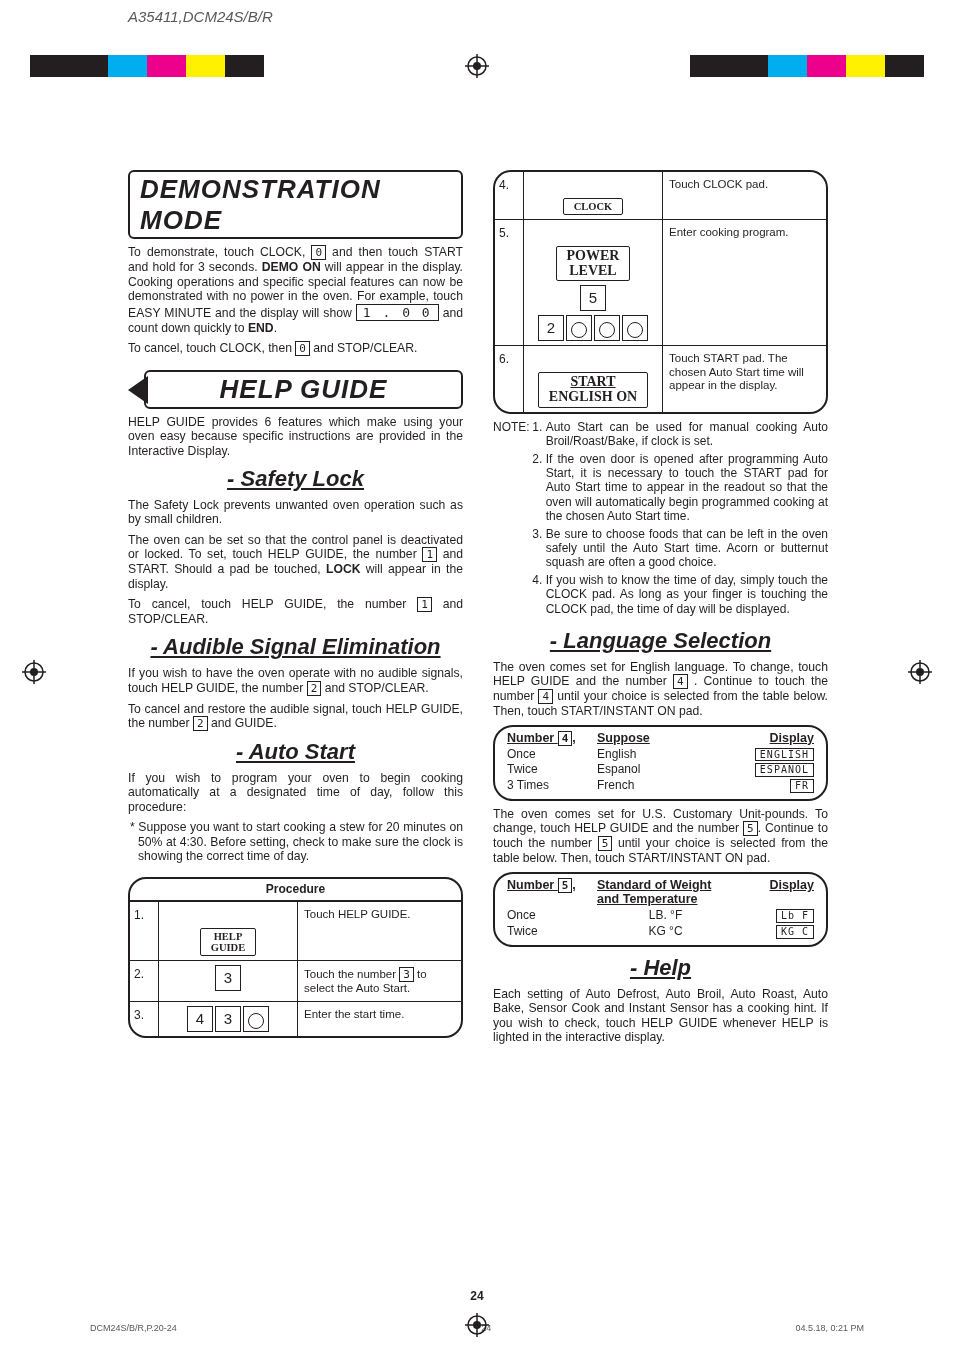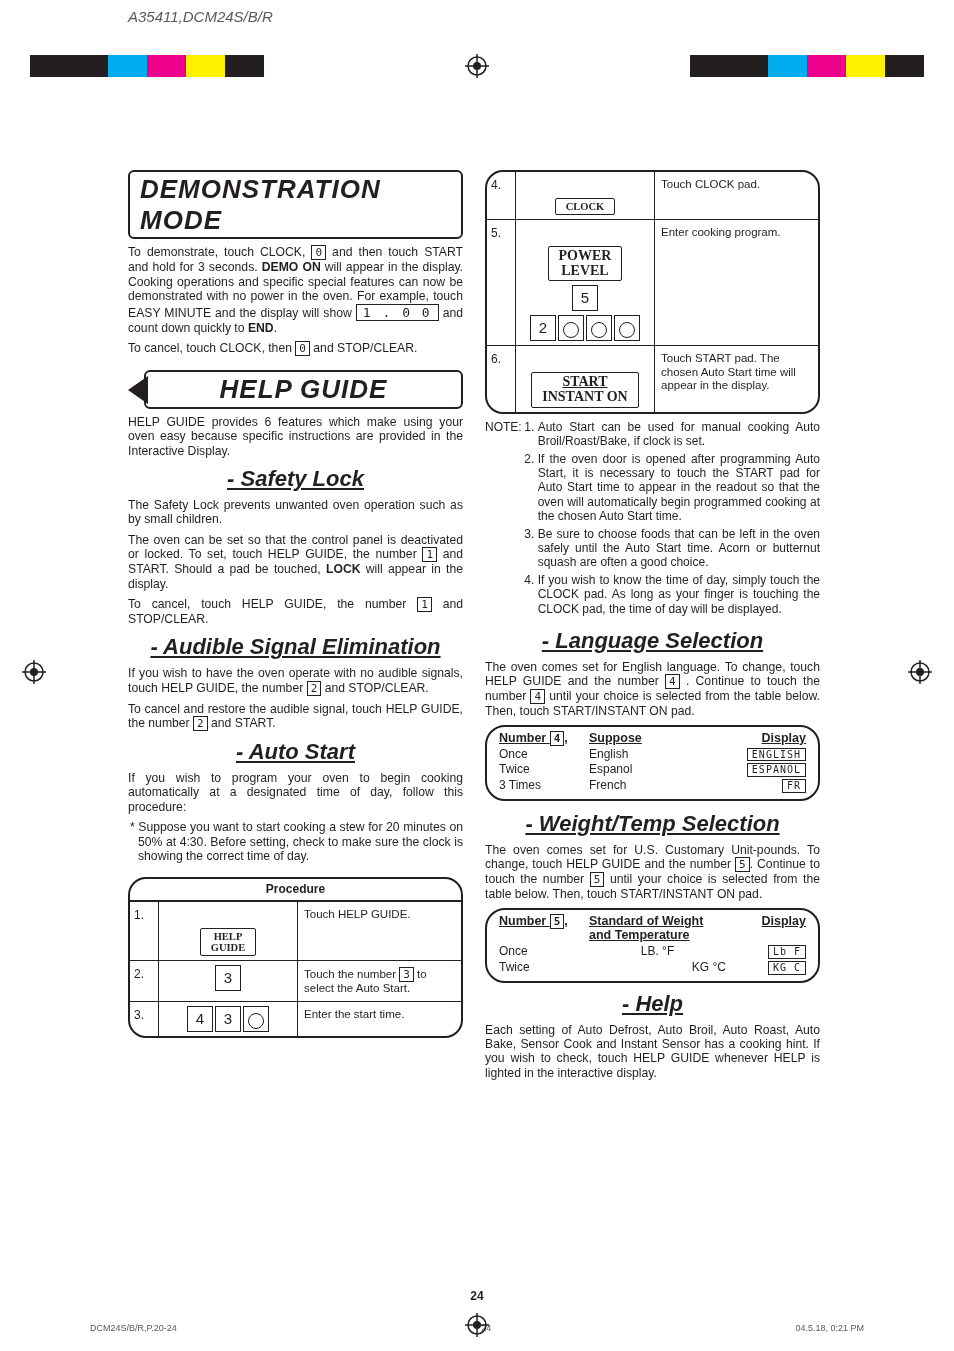--- a/index.html
+++ b/index.html
@@ -4,21 +4,21 @@
 <style>
   * { box-sizing: border-box; }
   body { margin:0; padding:0; background:#fff; font-family: Arial, Helvetica, sans-serif; color:#231f20; }
   .page { width:954px; height:1351px; position:relative; margin:0 auto; }
   .header-model { position:absolute; top:8px; left:128px; font-size:15px; font-style:italic; color:#58595b; }
   .color-bar { position:absolute; top:55px; left:0; width:954px; height:22px; }
   .color-bar .seg { display:inline-block; width:39px; height:22px; vertical-align:top; }
   .reg-mark { position:absolute; font-size:24px; }
 
   .content { position:absolute; top:170px; left:128px; width:700px; }
-  .cols { display:flex; gap:22px; }
+  .cols { display:flex; gap:30px; }
   .col { width:335px; font-size:12.2px; line-height:1.18; }
 
   .title-box { border:2px solid #231f20; border-radius:6px; padding:2px 10px; font-weight:bold; font-style:italic; font-size:26px; letter-spacing:1px; }
   .title-box.center { text-align:center; }
   .tri-left { width:0; height:0; border-top:14px solid transparent; border-bottom:14px solid transparent; border-right:20px solid #231f20; display:inline-block; vertical-align:middle; margin-right:-4px; }
   .title-wrap { position:relative; }
 
   .h2 { font-size:22px; font-weight:bold; font-style:italic; margin:8px 0 2px 0;text-align:center; }
   .h2 u { text-decoration: underline; }
 
@@ -124,21 +124,21 @@
         </p>
         <p>
           <span>To cancel, touch HELP GUIDE, the number </span><span class="key">1</span><span> and STOP/CLEAR.</span>
         </p>
 
         <div class="h2"><u>- Audible Signal Elimination</u></div>
         <p>
           <span>If you wish to have the oven operate with no audible signals, touch HELP GUIDE, the number </span><span class="key">2</span><span> and STOP/CLEAR.</span>
         </p>
         <p>
-          <span>To cancel and restore the audible signal, touch HELP GUIDE, the number </span><span class="key">2</span><span> and START.</span>
+          <span>To cancel and restore the audible signal, touch HELP GUIDE, the number </span><span class="key">2</span><span> and GUIDE.</span>
         </p>
 
         <div class="h2"><u>- Auto Start</u></div>
         <p>If you wish to program your oven to begin cooking automatically at a designated time of day, follow this procedure:</p>
         <p style="padding-left:10px; text-indent:-8px;">*&nbsp;<span>Suppose you want to start cooking a stew for 20 minutes on 50% at 4:30. Before setting, check to make sure the clock is showing the correct time of day.</span></p>
 
         <div class="proc-table" style="margin-top:14px;">
           <div class="proc-title">Procedure</div>
 
           <div class="proc-row">
@@ -180,21 +180,21 @@
 LEVEL</span></div>
               <div style="margin-top:4px;"><span class="numbtn">5</span></div>
               <div style="margin-top:4px;">
                 <span class="numbtn">2</span><span class="numbtn"><span class="circbtn"></span></span><span class="numbtn"><span class="circbtn"></span></span><span class="numbtn"><span class="circbtn"></span></span>
               </div>
             </div>
             <div class="proc-desc">Enter cooking program.</div>
           </div>
           <div class="proc-row">
             <div class="proc-num">6.</div>
-            <div class="proc-mid"><span class="ovbtn small"><u>START</u><br><span>INSTANT ON</span></span></div>
+            <div class="proc-mid"><span class="ovbtn small"><u>START</u><br><span>ENGLISH ON</span></span></div>
             <div class="proc-desc">Touch START pad. The chosen Auto Start time will appear in the display.</div>
           </div>
         </div>
 
         <div class="notes">
           <div class="tag">NOTE:</div>
           <ol>
             <li>Auto Start can be used for manual cooking Auto Broil/Roast/Bake, if clock is set.</li>
             <li>If the oven door is opened after programming Auto Start, it is necessary to touch the START pad for Auto Start time to appear in the readout so that the oven will automatically begin programmed cooking at the chosen Auto Start time.</li>
             <li>Be sure to choose foods that can be left in the oven safely until the Auto Start time. Acorn or butternut squash are often a good choice.</li>
@@ -223,40 +223,39 @@
               <div class="c2">Espanol</div>
               <div class="c3"><span class="lcd">ESPANOL</span></div>
             </div>
           <div class="rt-row">
               <div class="c1">3 Times</div>
               <div class="c2">French</div>
               <div class="c3"><span class="lcd">FR</span></div>
             </div>
         </div>
 
-        <div class="h2" style="margin-top:10px;"><u>- Weight/Temp Selection</u></div>
         <p>
           <span>The oven comes set for U.S. Customary Unit-pounds. To change, touch HELP GUIDE and the number </span><span class="key">5</span><span>. Continue to touch the number </span><span class="key">5</span><span> until your choice is selected from the table below. Then, touch START/INSTANT ON pad.</span>
         </p>
 
         <div class="round-table">
           <div class="rt-head">
             <div class="c1"><span>Number </span><span class="key">5</span><span>,</span></div>
             <div class="c2" style="text-align:left; white-space:pre;">Standard of Weight
 and Temperature</div>
             <div class="c3">Display</div>
           </div>
           <div class="rt-row">
               <div class="c1">Once</div>
               <div class="c2" style="text-align:center;">LB. °F</div>
               <div class="c3"><span class="lcd">Lb F</span></div>
             </div>
           <div class="rt-row">
               <div class="c1">Twice</div>
-              <div class="c2" style="text-align:right;">KG °C</div>
+              <div class="c2" style="text-align:center;">KG °C</div>
               <div class="c3"><span class="lcd">KG C</span></div>
             </div>
         </div>
 
         <div class="h2" style="margin-top:8px;"><u>- Help</u></div>
         <p>Each setting of Auto Defrost, Auto Broil, Auto Roast, Auto Bake, Sensor Cook and  Instant Sensor has a cooking hint. If you wish to check, touch HELP GUIDE whenever HELP is lighted in the interactive display.</p>
 
       </div>
     </div>
   </div>

